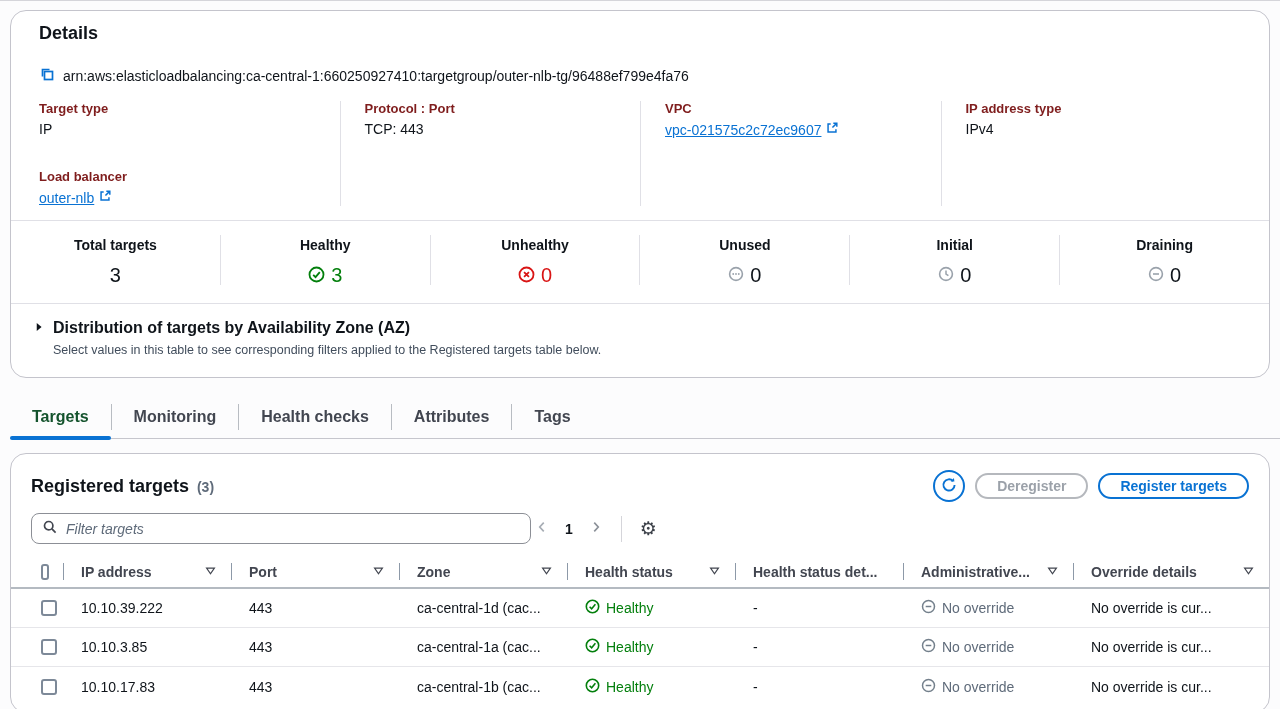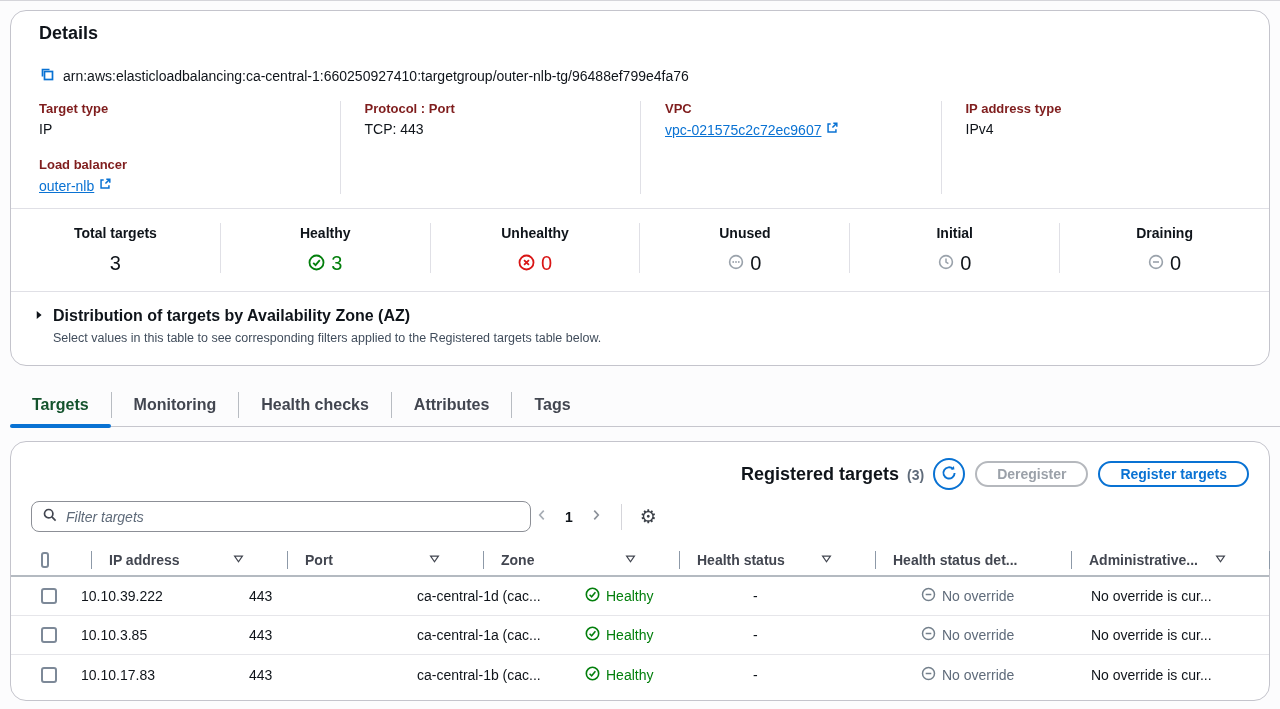--- a/index.html
+++ b/index.html
@@ -15,21 +15,21 @@
   .section-title { font-size:18px; font-weight:700; color:#0f141a; }
   .arn-row { display:flex; align-items:center; gap:8px; margin-top:22px; }
   .arn-text { font-size:14px; color:#0f141a; }
   .icon-btn { background:none; border:none; cursor:pointer; display:inline-flex; align-items:center; padding:0; }
 
   .details-grid { display:flex; margin-top:16px; }
   .details-col { width:25%; padding-right:16px; }
   .details-col + .details-col { border-left:1px solid #e0e0e6; padding-left:24px; }
   .field-label { font-weight:700; font-size:13px; color:#7f1d1d; }
   .field-value { font-size:14px; margin-top:5px; }
-  .field-group + .field-group { margin-top:20px; }
+  .field-group + .field-group { margin-top:32px; }
   a.aws-link { color:#0972d3; text-decoration:underline; display:inline-flex; align-items:center; gap:4px; font-size:14px; }
 
   
   .stats-row { border-top:1px solid #e0e0e6; display:flex; align-items:stretch; padding:12px 0 16px 0; }
   .stat-cell { flex:1; display:flex; flex-direction:column; align-items:center; padding-top:4px; }
   .stat-divider { width:1px; background:#e0e0e6; margin:2px 0; }
   .stat-label { font-weight:700; font-size:14px; color:#0f141a; }
   .stat-value-row { display:flex; align-items:center; gap:6px; margin-top:11px; }
   .stat-value { font-size:20px; font-weight:400; }
   .stat-value.green { color:#037f0c; }
@@ -45,21 +45,21 @@
   .tabs-wrap { position:relative; margin:21px 10px 0 10px; }
   .tabs { display:flex; align-items:center; }
   .tab { font-size:16px; font-weight:700; color:#424650; padding:9px 22px 13px 22px; cursor:pointer; position:relative; }
   .tab.active { color:#14532d; }
   .tab.active::after { content:""; position:absolute; left:0; right:0; bottom:-1px; height:4px; border-radius:3px; background:#0972d3; z-index:2; }
   .tab-sep { width:1px; height:26px; background:#b8bcc2; margin-bottom:4px; }
   .tabs-underline { position:absolute; left:0; right:-10px; bottom:0; height:1.5px; background:#c6c6cd; }
 
   
   .table-card { margin-top:14px; padding-bottom:6px; }
-  .rt-head { display:flex; justify-content:flex-end; align-items:center; padding:16px 20px 0 20px;gap:9px; }
+  .rt-head { display:flex; justify-content:space-between; align-items:center; padding:16px 20px 0 20px; }
   .rt-title { font-size:18px; font-weight:700; }
   .rt-count { color:#5f6b7a; font-weight:700; margin-left:4px; }
   .rt-actions { display:flex; align-items:center; gap:10px; }
   .btn { font-family:"Liberation Sans", sans-serif; font-size:14px; font-weight:700; border-radius:18px;
     height:26px; padding:0 20px; background:#fff; cursor:pointer; }
   .btn-disabled { border:2px solid #b5b8bd; color:#9ba1a9; cursor:default; }
   .btn-primary-outline { border:2px solid #0972d3; color:#0972d3; }
   .refresh-btn { width:32px; height:32px; border-radius:50%; border:2px solid #0972d3; background:#fff;
     display:flex; align-items:center; justify-content:center; cursor:pointer; padding:0; }
 
@@ -70,21 +70,21 @@
     font-family:"Liberation Sans", sans-serif; background:transparent; }
   .filter-input::placeholder { color:#5f6b7a; font-style:italic; }
   .pager { display:flex; align-items:center; gap:4px; }
   .pager-btn { background:none; border:none; cursor:pointer; display:flex; align-items:center; padding:4px; }
   .page-num { font-weight:700; font-size:14px; color:#0f141a; padding:0 8px; }
   .pager-sep { width:1px; height:26px; background:#d5d5da; margin:0 10px; }
   .gear { font-size:19px; color:#3a3f47; line-height:1; }
 
   
   .tgrid { display:grid; grid-template-columns:52px 168px 168px 168px 168px 168px 170px 1fr; align-items:center; }
-  .thead { margin-top:12px; border-bottom:2px solid #b4bac1; height:33px;gap:28px; }
+  .thead { margin-top:12px; border-bottom:2px solid #b4bac1; height:33px; }
   .th { position:relative; display:flex; align-items:center; justify-content:space-between;
     font-weight:700; font-size:14px; color:#424650; padding:0 14px 0 18px; height:100%; }
   .th.sep::before { content:""; position:absolute; left:0; top:7px; bottom:7px; width:1px; background:#8d99a8; }
   .th-check { justify-content:flex-start; padding-left:30px; }
   .trow { height:39px; border-bottom:1px solid #e6e6ea; }
   .trow:last-child { border-bottom:none; }
   .td { padding-left:18px; font-size:14px; color:#0f141a; display:flex; align-items:center; gap:6px; }
   .td-check { padding-left:30px; }
   .checkbox { width:16px; height:16px; border:2px solid #7d8998; border-radius:3px; background:#fff; cursor:pointer; }
   .health-text { color:#037f0c; font-weight:400; }

